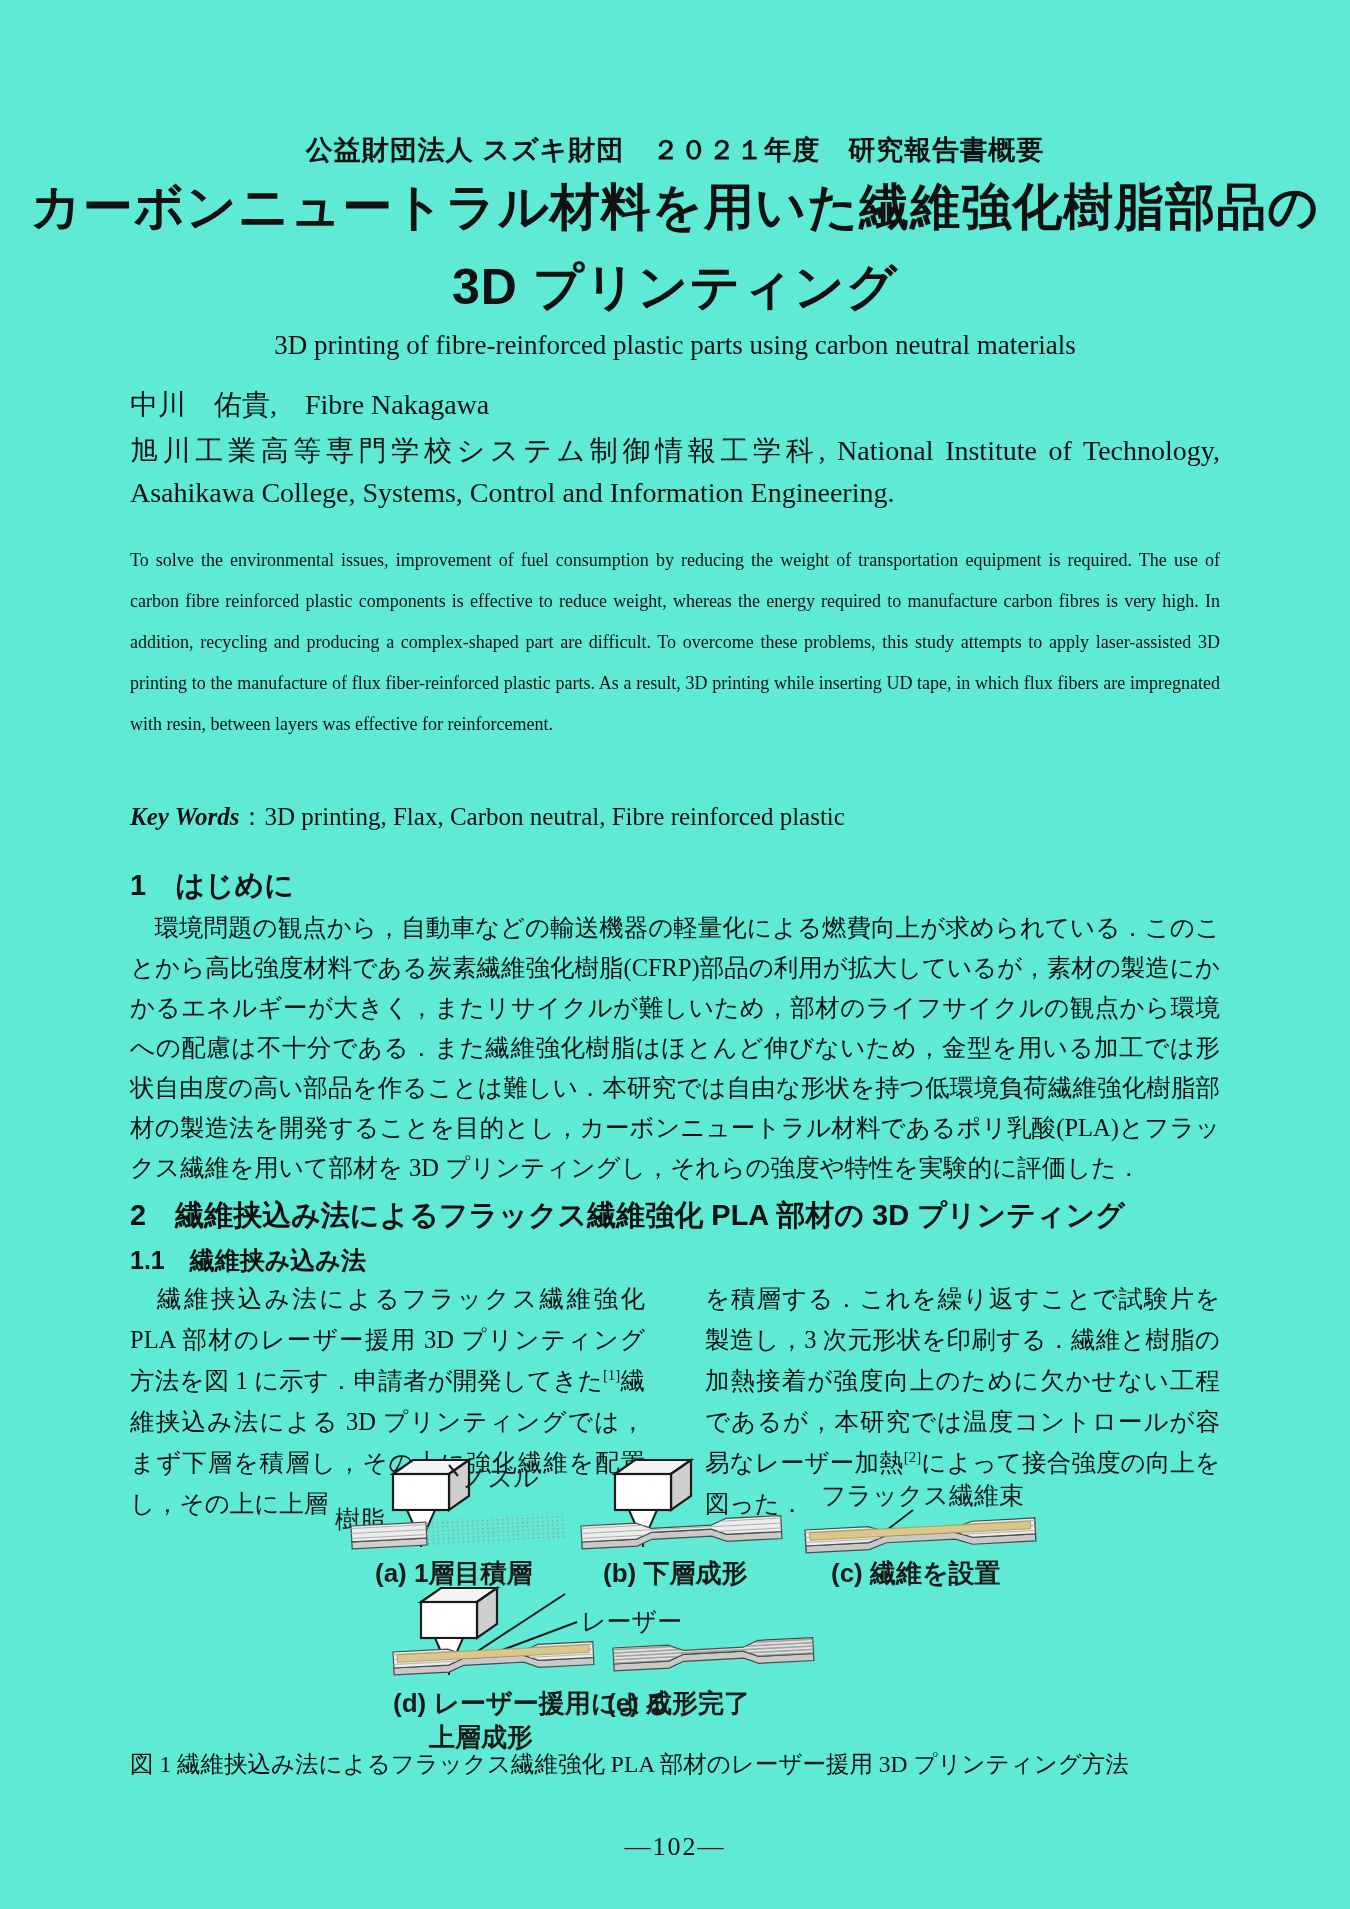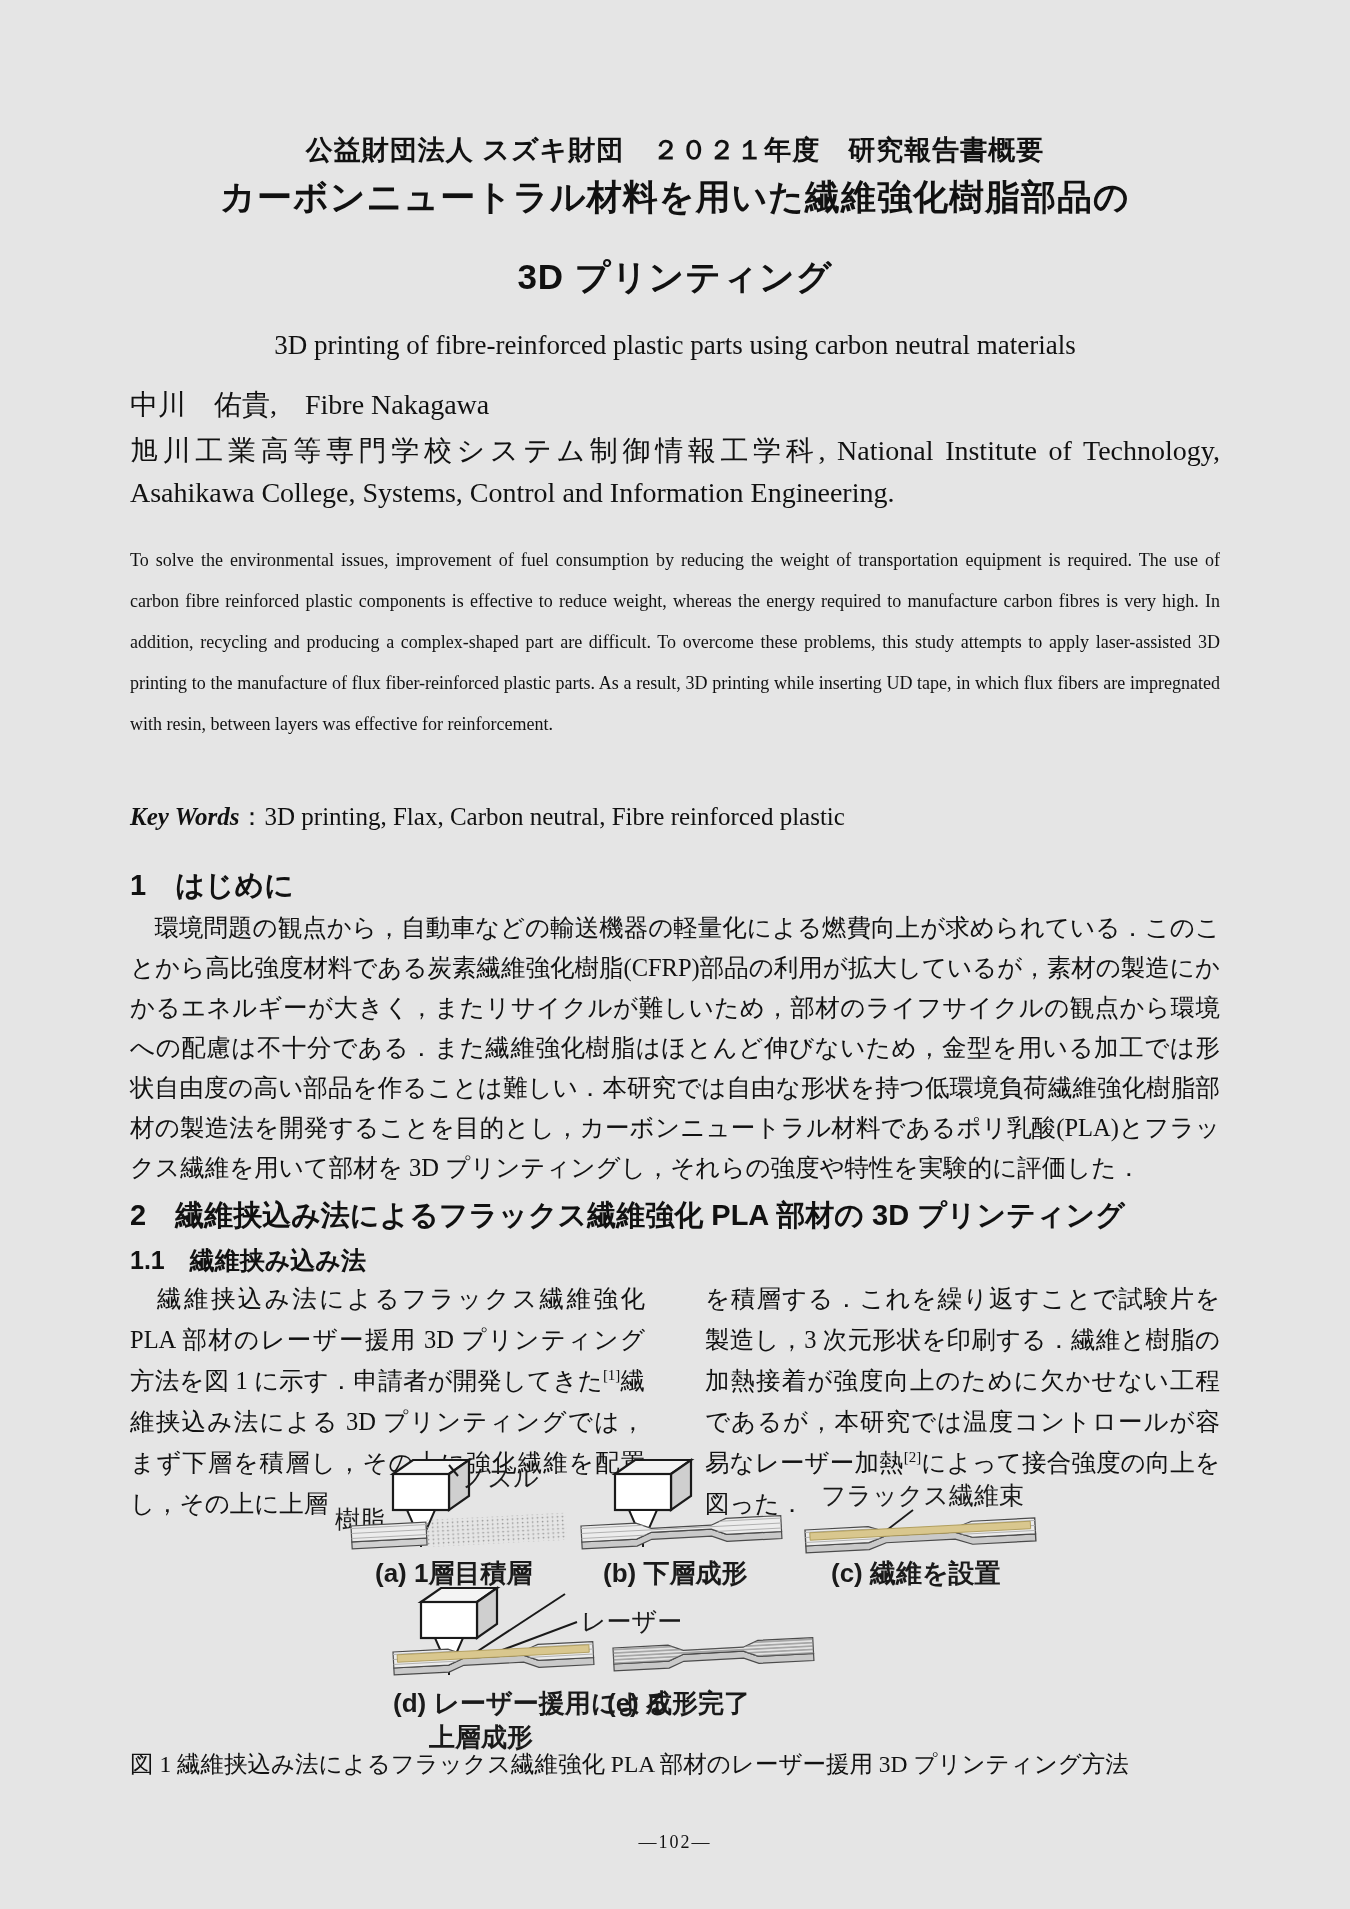--- a/index.html
+++ b/index.html
@@ -1,43 +1,43 @@
 <!DOCTYPE html>
 <html lang="ja"><head>
 <meta charset="utf-8">
 <style>
   html,body{margin:0;padding:0;background:#888;}
   .page{
     position:relative;
     width:1350px;height:1909px;
-    background:#e5e5e5;
+    background:#5eead4;
     margin:0 auto;
     overflow:hidden;
     color:#111;
   }
   .gothic{font-family:"Liberation Sans","DejaVu Sans",sans-serif;}
   .mincho{font-family:"Liberation Serif","DejaVu Serif",serif;}
   .abs{position:absolute;}
   .center{left:0;right:0;text-align:center;}
   .col-text{width:515px;text-align:justify;font-size:24.5px;line-height:41px;}
   .jp-body{text-align:justify;font-size:24.5px;line-height:40px;}
   sup.ref{font-size:15px;vertical-align:super;line-height:0;}
   .header-line{font-size:27px;font-weight:600;letter-spacing:1px;}
-  .title-ja{font-size:35px;font-weight:700;letter-spacing:1px;}
+  .title-ja{font-size:50px;font-weight:700;letter-spacing:1px;}
   .title-en{font-size:27px;}
   .authors{font-size:28px;}
   .affil{width:1090px;font-size:28px;line-height:42px;}
   .affil-just{text-align:justify;text-align-last:justify;}
   .abstract{width:1090px;font-size:18px;line-height:41px;text-align:justify;}
   .keywords{font-size:25px;}
   .kw-label{font-weight:700;font-style:italic;}
   .sec-h1{font-size:29px;font-weight:700;}
   .sec-h2{font-size:25px;font-weight:700;}
   .figcaption{font-size:23.5px;}
-  .pagenum{font-size:18px;letter-spacing:2px;}
+  .pagenum{font-size:26px;letter-spacing:2px;}
   svg text{font-family:"Liberation Sans","DejaVu Sans",sans-serif;fill:#1a1a1a;}
   .fig-label{font-size:25px;font-weight:500;}
   .fig-cap{font-size:26px;font-weight:700;}
 </style>
 </head>
 <body>
 
 <div class="page">
 
   <div class="abs center gothic header-line" style="top:132px;">公益財団法人 スズキ財団　２０２１年度　研究報告書概要</div>

